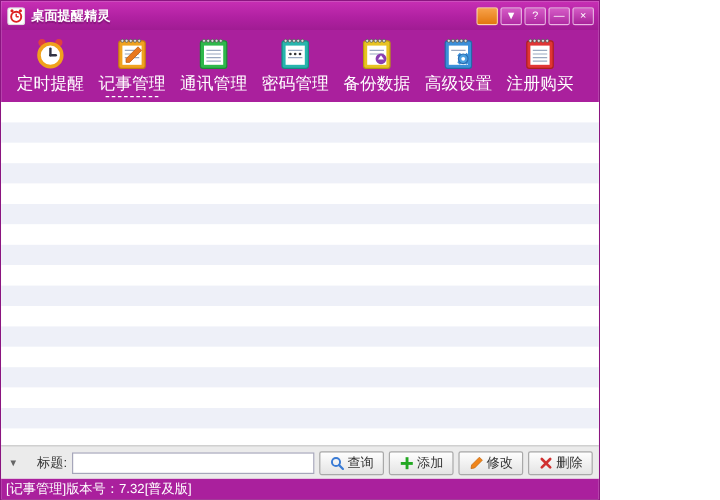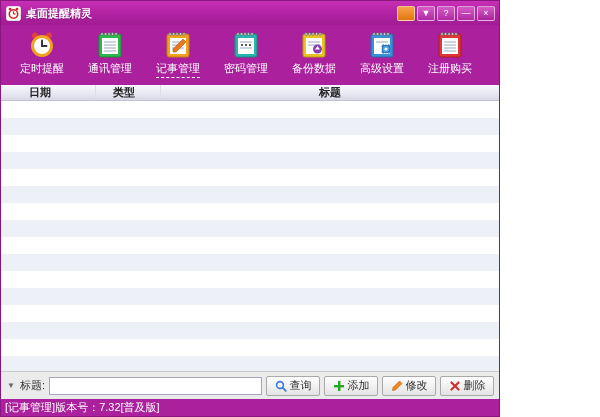--- a/index.html
+++ b/index.html
@@ -44,21 +44,21 @@
     background:#aa209d;
     display:flex; align-items:flex-start;
     padding:4px 0 0 10px; gap:6px;
   }
   .tool-item {
     width:62px; height:54px;
     display:flex; flex-direction:column; align-items:center;
     color:#fff; cursor:default;
   }
   .tool-icon { width:30px; height:30px; flex:0 0 30px; }
-  .tool-label { font-size:11px; margin-top:2px; white-space:nowrap; }
+  .tool-label { font-size:14px; margin-top:2px; white-space:nowrap; }
   .active-underline {
     width:44px; height:0; margin-top:1px;
     border-bottom:1px dashed #fff;
   }
 
   
   .table-header {
     height:16px; flex:0 0 16px;
     background:linear-gradient(180deg,#f8f8fd 0%,#e4e4ef 70%,#d8d8e6 100%);
     border-bottom:1px solid #c2c2d2;
@@ -75,21 +75,21 @@
 
   
   .footer {
     height:28px; flex:0 0 28px;
     background:#ebebeb;
     border-top:1px solid #c9c9c9;
     display:flex; align-items:center;
     padding:0 5px; gap:4px;
   }
   .filter-caret { color:#666; font-size:8px; padding:0 1px; cursor:default; }
-  .filter-label { color:#333; white-space:nowrap; }
+  .filter-label { color:#333; white-space:nowrap;margin-left:11px; }
   .title-input {
     flex:1; height:18px;
     border:1px solid #a6a6ba; background:#fff;
     font-family:inherit; font-size:11px; padding:0 3px;
   }
   .btn {
     height:20px; min-width:54px;
     display:flex; align-items:center; justify-content:center; gap:3px;
     background:linear-gradient(180deg,#fefefe,#e4e4e4);
     border:1px solid #a9a9a9; border-radius:2px;
@@ -143,58 +143,58 @@
           <line x1="15" y1="17" x2="15" y2="11.5" stroke="#334" stroke-width="2" stroke-linecap="round"></line>
           <line x1="15" y1="17" x2="19.5" y2="17" stroke="#334" stroke-width="2" stroke-linecap="round"></line>
         </svg>
       </span>
       <span class="tool-label">定时提醒</span>
     </div>
 
     <div class="tool-item">
       <span class="tool-icon">
         <svg viewBox="0 0 30 30" width="30" height="30">
+          <rect x="4" y="5" width="22" height="23" rx="2" fill="#f0a21f" stroke="#c67c10"></rect>
+          <rect x="7" y="9" width="16" height="16" fill="#fff"></rect>
+          <line x1="9" y1="13" x2="21" y2="13" stroke="#9aa8c0"></line>
+            <line x1="9" y1="16" x2="21" y2="16" stroke="#9aa8c0"></line>
+          <line x1="9" y1="19" x2="21" y2="19" stroke="#9aa8c0"></line>
+          <polygon points="20,10 23,13 13,23 10,23 10,20" fill="#e87820" stroke="#b85a10" stroke-width="0.6"></polygon>
+          <g fill="#ddd" stroke="#555" stroke-width="0.6">
+            <circle cx="7" cy="5" r="1.3"></circle>
+              <circle cx="10.5" cy="5" r="1.3"></circle>
+              <circle cx="14" cy="5" r="1.3"></circle>
+            <circle cx="17.5" cy="5" r="1.3"></circle>
+              <circle cx="21" cy="5" r="1.3"></circle>
+          </g>
+        </svg>
+      </span>
+      <span class="tool-label">记事管理</span>
+      <span class="active-underline"></span>
+    </div>
+
+    <div class="tool-item">
+      <span class="tool-icon">
+        <svg viewBox="0 0 30 30" width="30" height="30">
           <rect x="4" y="5" width="22" height="23" rx="2" fill="#2eb84a" stroke="#1d8a35"></rect>
           <rect x="7" y="9" width="16" height="16" fill="#fff"></rect>
           <line x1="9" y1="13" x2="21" y2="13" stroke="#9aa8c0"></line>
             <line x1="9" y1="16" x2="21" y2="16" stroke="#9aa8c0"></line>
           <line x1="9" y1="19" x2="21" y2="19" stroke="#9aa8c0"></line>
             <line x1="9" y1="22" x2="21" y2="22" stroke="#9aa8c0"></line>
           <g fill="#ddd" stroke="#555" stroke-width="0.6">
             <circle cx="7" cy="5" r="1.3"></circle>
               <circle cx="10.5" cy="5" r="1.3"></circle>
               <circle cx="14" cy="5" r="1.3"></circle>
             <circle cx="17.5" cy="5" r="1.3"></circle>
               <circle cx="21" cy="5" r="1.3"></circle>
           </g>
         </svg>
       </span>
       <span class="tool-label">通讯管理</span>
-    </div>
-
-    <div class="tool-item">
-      <span class="tool-icon">
-        <svg viewBox="0 0 30 30" width="30" height="30">
-          <rect x="4" y="5" width="22" height="23" rx="2" fill="#f0a21f" stroke="#c67c10"></rect>
-          <rect x="7" y="9" width="16" height="16" fill="#fff"></rect>
-          <line x1="9" y1="13" x2="21" y2="13" stroke="#9aa8c0"></line>
-            <line x1="9" y1="16" x2="21" y2="16" stroke="#9aa8c0"></line>
-          <line x1="9" y1="19" x2="21" y2="19" stroke="#9aa8c0"></line>
-          <polygon points="20,10 23,13 13,23 10,23 10,20" fill="#e87820" stroke="#b85a10" stroke-width="0.6"></polygon>
-          <g fill="#ddd" stroke="#555" stroke-width="0.6">
-            <circle cx="7" cy="5" r="1.3"></circle>
-              <circle cx="10.5" cy="5" r="1.3"></circle>
-              <circle cx="14" cy="5" r="1.3"></circle>
-            <circle cx="17.5" cy="5" r="1.3"></circle>
-              <circle cx="21" cy="5" r="1.3"></circle>
-          </g>
-        </svg>
-      </span>
-      <span class="tool-label">记事管理</span>
-      <span class="active-underline"></span>
     </div>
 
     <div class="tool-item">
       <span class="tool-icon">
         <svg viewBox="0 0 30 30" width="30" height="30">
           <rect x="4" y="5" width="22" height="23" rx="2" fill="#27b5ad" stroke="#188a83"></rect>
           <rect x="7" y="9" width="16" height="16" fill="#fff"></rect>
           <line x1="9" y1="13" x2="21" y2="13" stroke="#9aa8c0"></line>
             <line x1="9" y1="19" x2="21" y2="19" stroke="#9aa8c0"></line>
           <g fill="#333">
@@ -275,25 +275,20 @@
             <circle cx="17.5" cy="5" r="1.3"></circle>
               <circle cx="21" cy="5" r="1.3"></circle>
           </g>
         </svg>
       </span>
       <span class="tool-label">注册购买</span>
     </div>
 
   </div>
 
-  <div class="table-header">
-    <div class="th th-date">日期</div>
-    <div class="th th-type">类型</div>
-    <div class="th th-title">标题</div>
-  </div>
 
   <div class="table-body">
       <div class="table-row"></div>
       <div class="table-row alt"></div>
       <div class="table-row"></div>
       <div class="table-row alt"></div>
       <div class="table-row"></div>
       <div class="table-row alt"></div>
       <div class="table-row"></div>
       <div class="table-row alt"></div>

